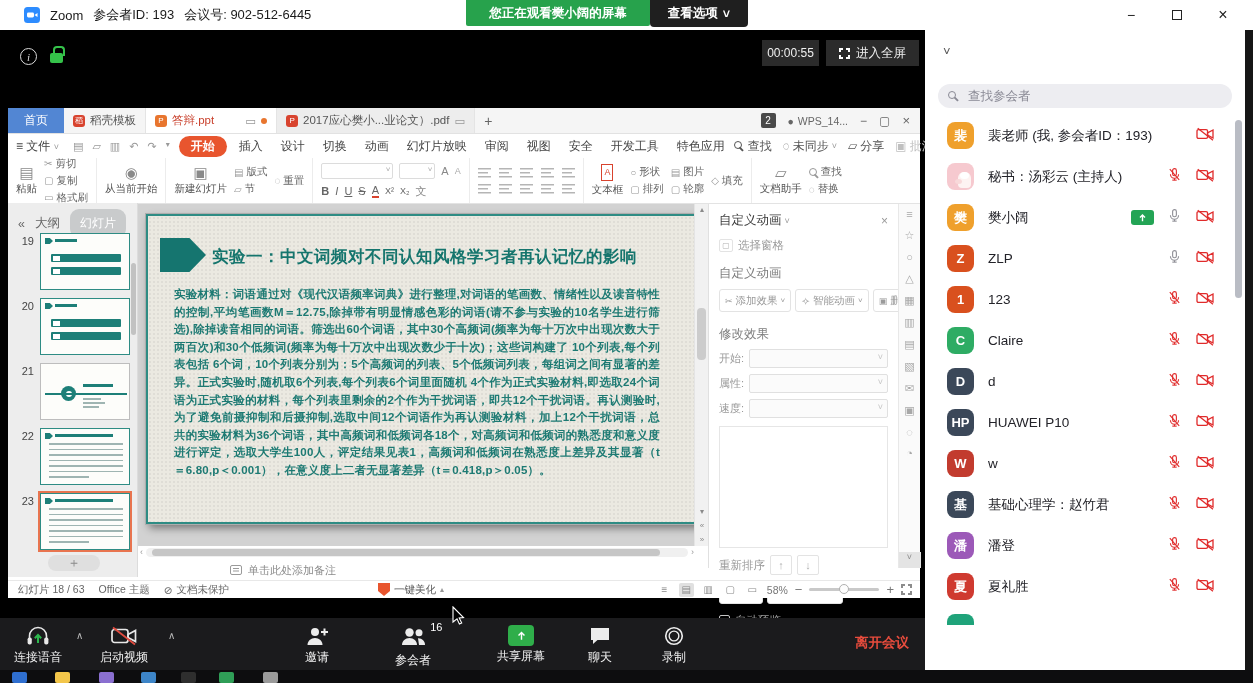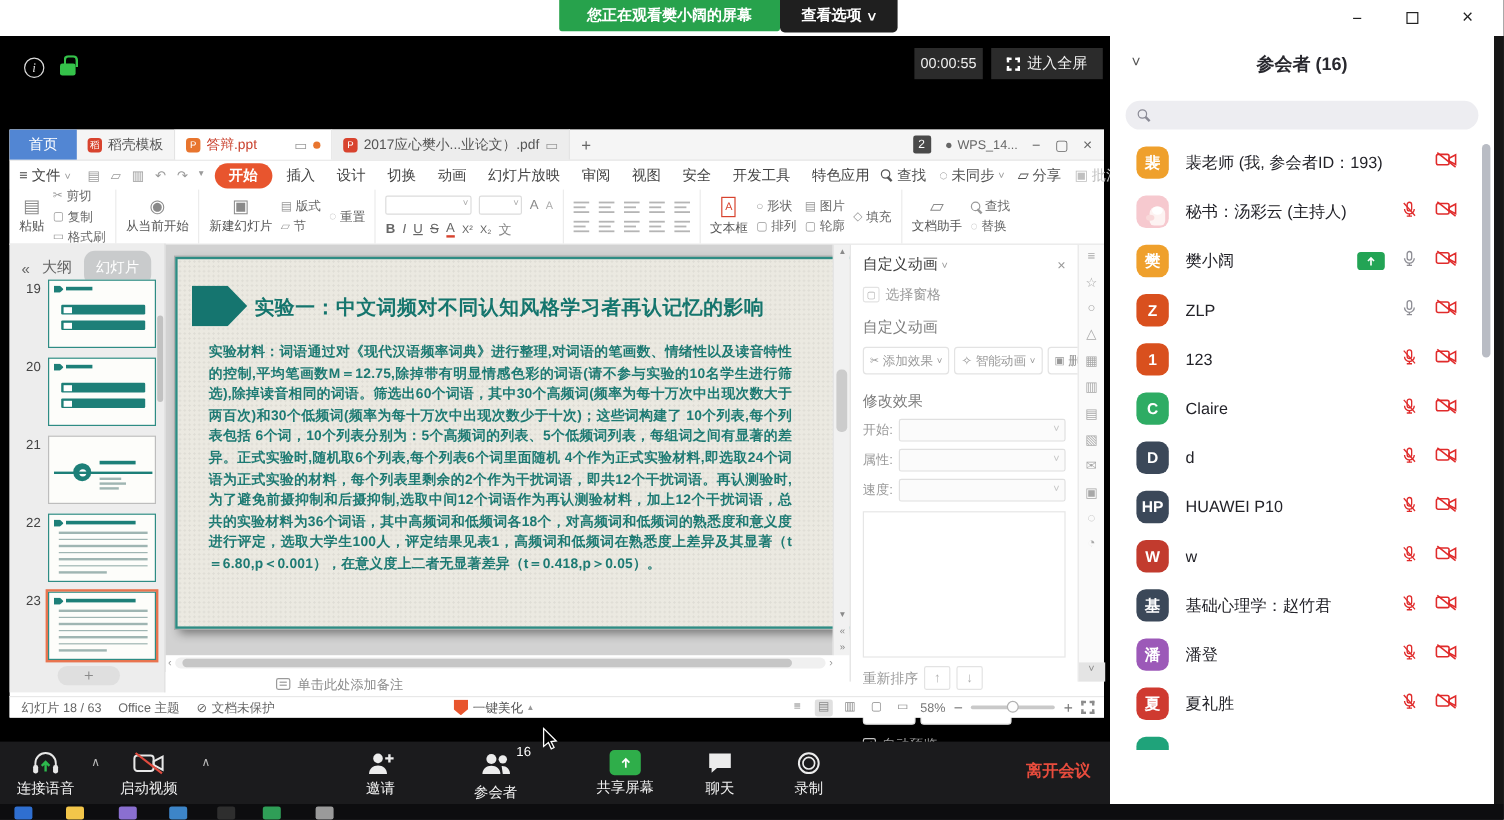--- a/index.html
+++ b/index.html
@@ -183,20 +183,32 @@
     border-radius:6px;font-size:13px;color:#3a3a40;display:flex;align-items:center;justify-content:center;}
 
   
   #taskbar{position:absolute;left:0;top:670px;width:1253px;height:13px;background:#0d0d0f;}
   .tb-ic{position:absolute;top:2px;width:15px;height:11px;border-radius:2px;}
 </style>
 </head>
 <body>
 
 <div id="titlebar">
+  <div class="tb-left">
+    <span style="display:inline-flex">
+        <svg width="16" height="16">
+          <rect width="16" height="16" rx="3.5" fill="#2d8cff"></rect>
+          <rect x="3" y="5.5" width="7" height="5" rx="1.4" fill="#fff"></rect>
+          <path d="M10.5 8 13.5 6v4l-3-2z" fill="#fff"></path>
+        </svg>
+      </span>
+    <span>Zoom</span>
+    <span>参会者ID: 193</span>
+    <span>会议号: 902-512-6445</span>
+  </div>
   <div id="banner">您正在观看樊小阔的屏幕</div>
   <div id="view-options">
     <span>查看选项</span>
     <span>˅</span>
   </div>
   <div class="winbtn" style="left:1114px">
       <span>−</span>
     </div>
   <div class="winbtn" style="left:1160px">
       <span class="sq"></span>
@@ -729,24 +741,24 @@
         </svg>
       <span>录制</span>
     </div>
     <div id="leave-btn">离开会议</div>
   </div>
 </div>
 
 <div id="panel">
   <div id="panel-head">
     <span id="panel-chevron">˅</span>
-    <div id="panel-title">参会者 (16)</div>
   </div>
   <div id="p-search">
     <span class="mag"></span>
+    <input placeholder="查找参会者" style="">
   </div>
   <div id="participant-list">
       <div class="p-row">
         <div class="p-avatar" style="background: rgb(239, 160, 44);">裴</div>
         <div class="p-name">裴老师 (我, 参会者ID：193)</div>
         <div class="p-icons">
           <span><svg width="20" height="16" viewBox="0 0 26 22">
               <rect x="2" y="5" width="14.5" height="12" rx="2" fill="none" stroke="#e02b2b" stroke-width="1.8"></rect>
               <path d="M16.5 9.5 24 5.5v11l-7.5-4z" fill="none" stroke="#e02b2b" stroke-width="1.8"></path>
               <line x1="3" y1="3" x2="24" y2="19.5" stroke="#e02b2b" stroke-width="1.8"></line>

